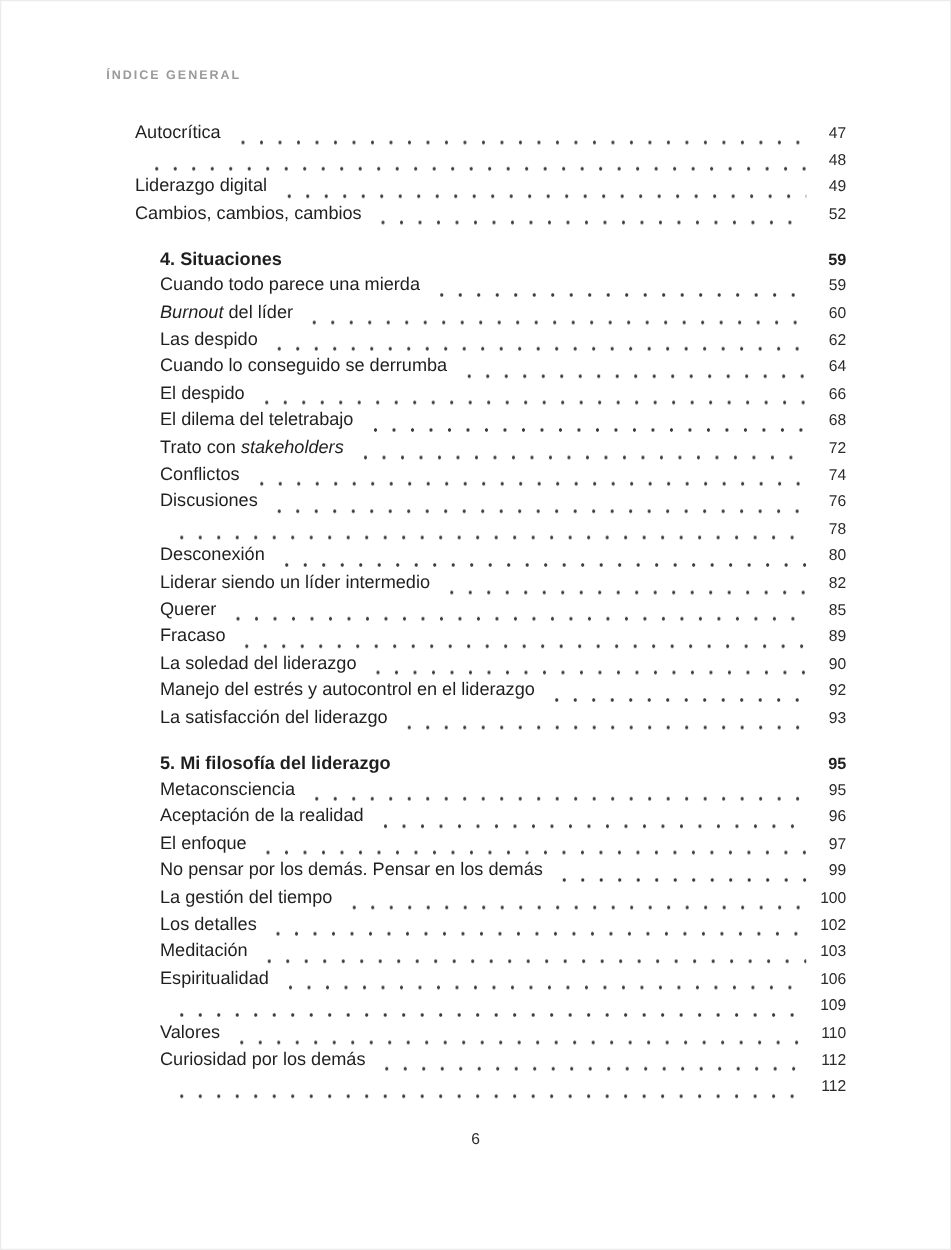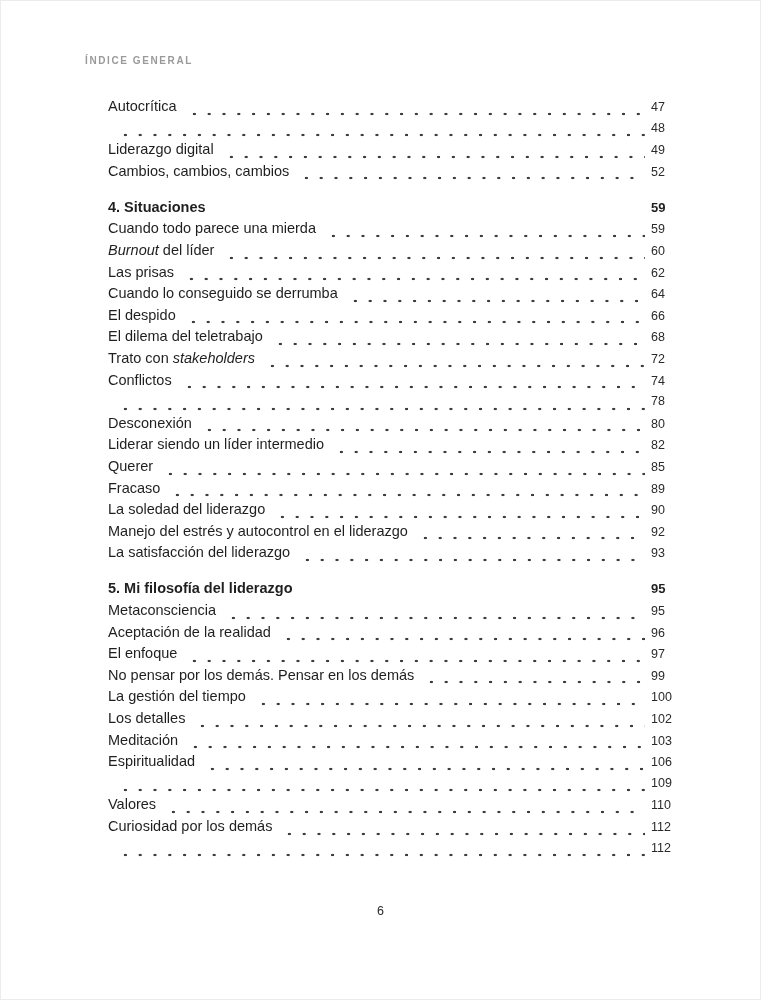--- a/index.html
+++ b/index.html
@@ -26,20 +26,21 @@
     font-weight: 700;
   }
   .toc {
     position: absolute;
     top: 96px;
     left: 108px;
     width: 569px;
   }
   .toc-section + .toc-section {
     margin-top: 14.5px;
+    margin-left: 20px;
   }
   .entry {
     display: flex;
     align-items: baseline;
     height: 21.6px;
     line-height: 21.6px;
     font-size: 14.5px;
   }
   .entry .title {
     white-space: nowrap;
@@ -50,20 +51,21 @@
     align-self: flex-end;
     height: 8px;
     margin: 0 6px 0 8px;
     background-image: radial-gradient(circle, #3d3d3d 1.15px, rgba(0,0,0,0) 1.55px);
     background-size: 14.8px 8px;
     background-repeat: repeat-x;
     background-position: 2px 100%;
   }
   .entry .pagenum {
     width: 26px;
+    text-align: right;
     font-size: 12.5px;
     color: #2a2a2a;
   }
   .entry.heading {
     font-weight: 700;
   }
   .entry.heading .pagenum {
     font-size: 13px;
     font-weight: 700;
     color: #1f1f1f;
@@ -121,21 +123,21 @@
         <span class="title"><span>Cuando todo parece una mierda</span></span>
         <span class="leader"></span>
         <span class="pagenum">59</span>
       </div>
       <div class="entry">
         <span class="title"><span class="italic">Burnout</span><span> del líder</span></span>
         <span class="leader"></span>
         <span class="pagenum">60</span>
       </div>
       <div class="entry">
-        <span class="title"><span>Las prisas</span></span>
+        <span class="title"><span>Las despido</span></span>
         <span class="leader"></span>
         <span class="pagenum">62</span>
       </div>
       <div class="entry">
         <span class="title"><span>Cuando lo conseguido se derrumba</span></span>
         <span class="leader"></span>
         <span class="pagenum">64</span>
       </div>
       <div class="entry">
         <span class="title"><span>El despido</span></span>
@@ -149,20 +151,25 @@
       </div>
       <div class="entry">
         <span class="title"><span>Trato con </span><span class="italic">stakeholders</span></span>
         <span class="leader"></span>
         <span class="pagenum">72</span>
       </div>
       <div class="entry">
         <span class="title"><span>Conflictos</span></span>
         <span class="leader"></span>
         <span class="pagenum">74</span>
+      </div>
+      <div class="entry">
+        <span class="title"><span>Discusiones</span></span>
+        <span class="leader"></span>
+        <span class="pagenum">76</span>
       </div>
       <div class="entry">
         <span class="leader"></span>
         <span class="pagenum">78</span>
       </div>
       <div class="entry">
         <span class="title"><span>Desconexión</span></span>
         <span class="leader"></span>
         <span class="pagenum">80</span>
       </div>

